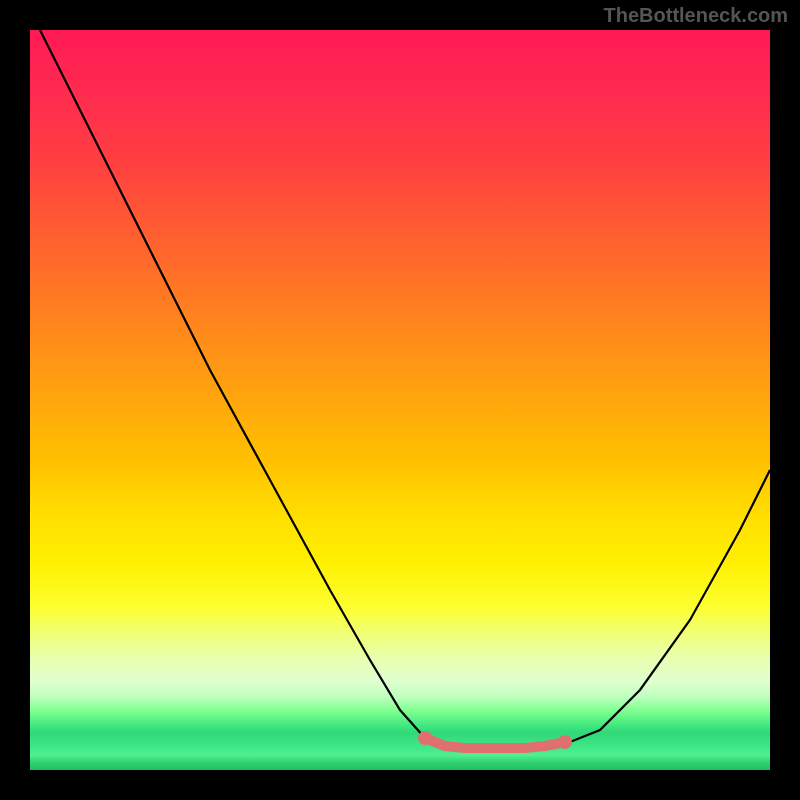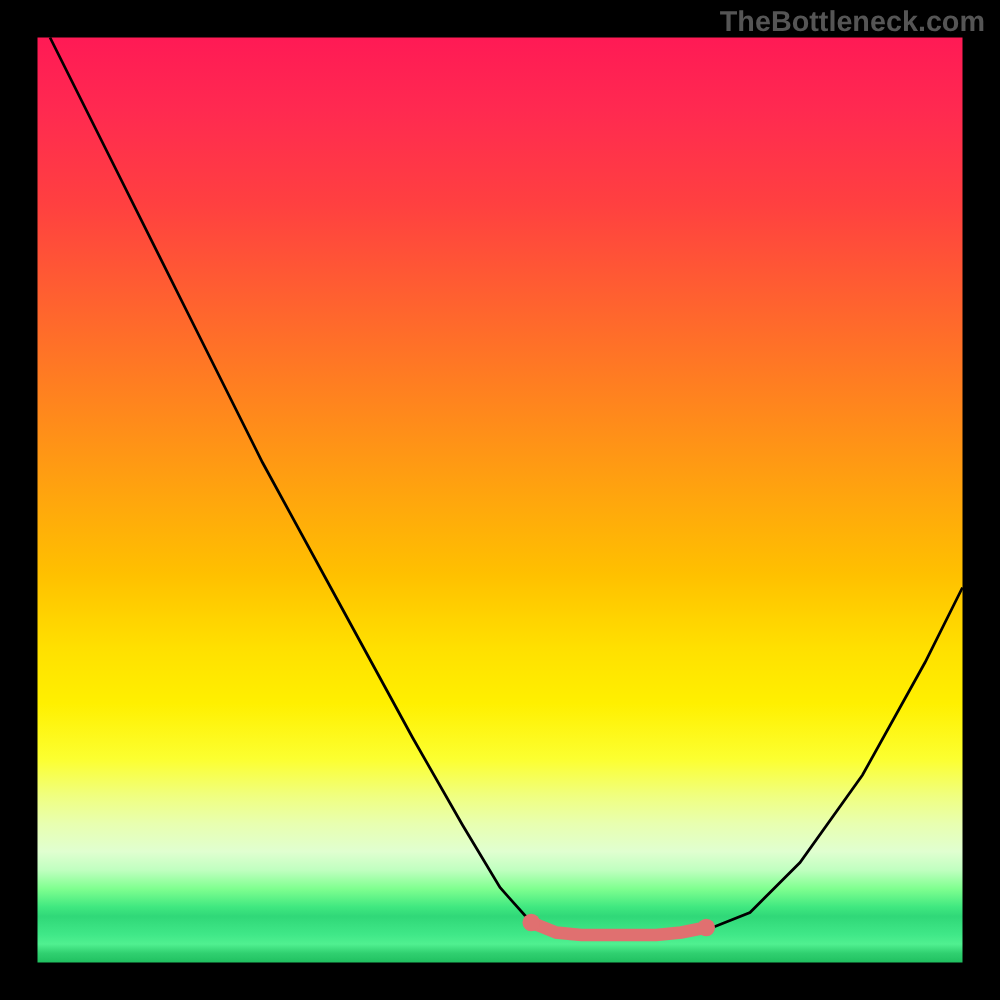--- a/index.html
+++ b/index.html
@@ -9,21 +9,21 @@
     background: #000;
     position: relative;
     font-family: Arial, sans-serif;
     overflow: hidden;
   }
   .watermark {
     position: absolute;
     top: 4px;
     right: 12px;
     color: #555;
-    font-size: 23px;
+    font-size: 20px;
     font-weight: bold;
     z-index: 10;
   }
   .plot-area {
     position: absolute;
     left: 30px;
     top: 30px;
     width: 740px;
     height: 740px;
     background: linear-gradient(to bottom,

